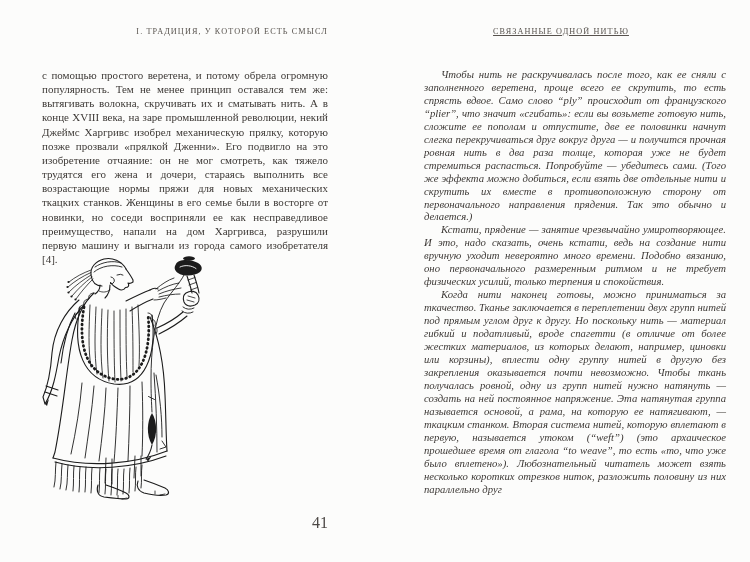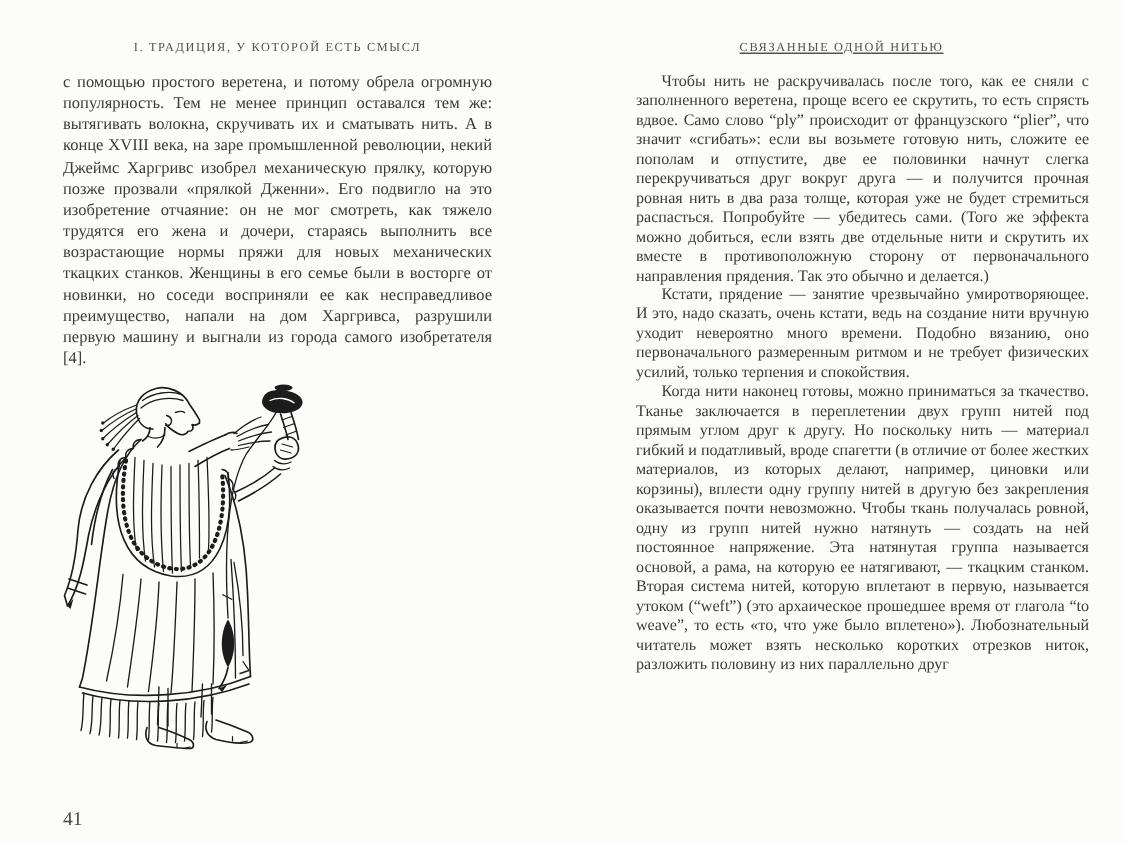--- a/index.html
+++ b/index.html
@@ -8,39 +8,39 @@
     background:#fcfcfb;color:#3d3936;
     font-family:"Liberation Serif","DejaVu Serif",serif;
   }
   .page{position:absolute;top:0;height:562px;}
   #left-page{left:0;width:375px;}
   #right-page{left:375px;width:375px;}
   .runhead{
     position:absolute;top:27px;width:100%;text-align:center;
     font-size:8.2px;letter-spacing:1.1px;color:#57524d;white-space:nowrap;
   }
-  #left-page .runhead{left:42px;width:286px;}
+  #left-page .runhead{left:42px;width:286px;text-align:right;}
   #right-page .runhead{left:35px;width:302px;text-decoration:underline;}
   .bodytext{
     position:absolute;text-align:justify;
-    -webkit-hyphens:auto;hyphens:auto;
+    -webkit-hyphens:auto;hyphens:auto;margin-top:20px;
   }
   #left-body{left:42px;top:48px;width:286px;font-size:11px;line-height:14.15px;}
   #right-body{left:49px;top:48px;width:302px;font-size:10.7px;line-height:12.95px;}
-  #right-body p{margin:0;text-indent:17px;}
+  #right-body p{margin:0;text-indent:17px;font-style:italic;}
   .fig{
     position:absolute;left:38px;top:255px;width:176px;height:250px;
   }
   .caption{
     position:absolute;left:215px;top:441px;width:118px;
     font-size:8.4px;line-height:10.9px;color:#46423f;text-align:left;
   }
   .pagenum{
-    position:absolute;top:538px;text-align:left;
-    font-size:13px;color:#4c4845;
+    position:absolute;top:514px;text-align:right;
+    font-size:16px;color:#4c4845;
   }
   #left-page .pagenum{left:42px;width:286px;}
   #right-page .pagenum{left:49px;width:302px;}
 </style>
 </head>
 <body>
 
 <div class="page" id="left-page">
   <div class="runhead">I. ТРАДИЦИЯ, У КОТОРОЙ ЕСТЬ СМЫСЛ</div>
   <div class="bodytext" id="left-body">с помощью простого веретена, и потому обрела огромную популярность. Тем не менее принцип оставался тем же: вытягивать волокна, скручивать их и сматывать нить. А в конце XVIII века, на заре промышленной революции, некий Джеймс Харгривс изобрел механическую прялку, которую позже прозвали «прялкой Дженни». Его подвигло на это изобретение отчаяние: он не мог смотреть, как тяжело трудятся его жена и дочери, стараясь выполнить все возрастающие нормы пряжи для новых механических ткацких станков. Женщины в его семье были в восторге от новинки, но соседи восприняли ее как несправедливое преимущество, напали на дом Харгривса, разрушили первую машину и выгнали из города самого изобретателя [4].</div>

